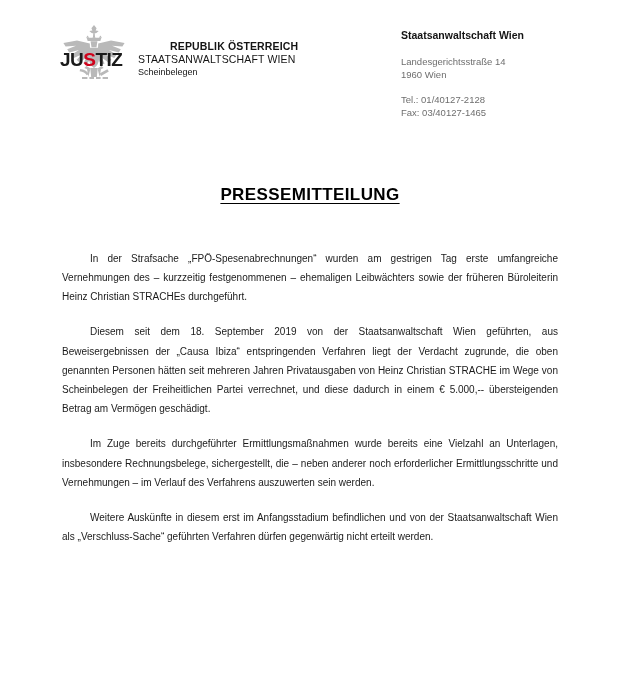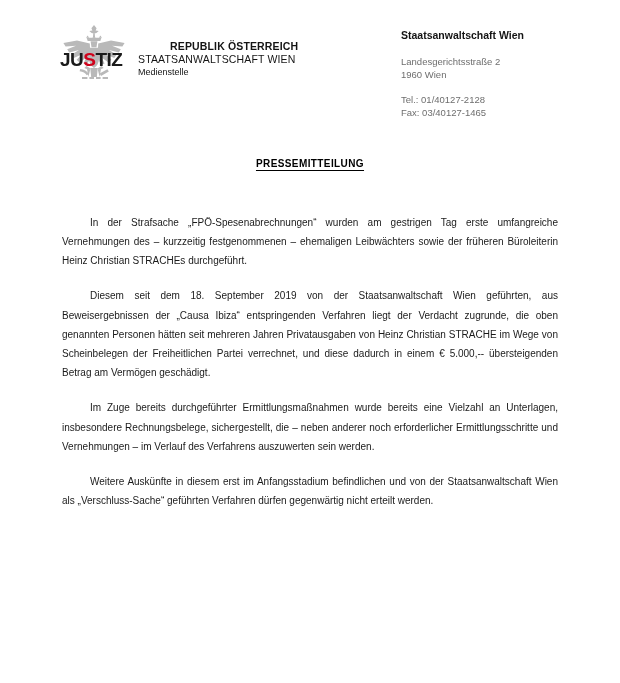--- a/index.html
+++ b/index.html
@@ -78,25 +78,25 @@
   .contact-line {
     font-size: 9.5px;
     color: #6e6e6e;
     white-space: nowrap;
   }
   .contact-gap { height: 11px; }
 
   
   .doc-title {
     text-align: center;
-    font-size: 10px;
+    font-size: 17px;
     font-weight: bold;
     letter-spacing: 0.4px;
     color: #000000;
-    margin-top: 38px;
+    margin-top: 65px;
     text-decoration: underline;
     text-underline-offset: 3px;
   }
 
   
   .body-copy {
     margin: 0 auto;
     padding: 0 62px;
     box-sizing: border-box;
     margin-top: 44px;
@@ -153,27 +153,27 @@
       </svg>
 
       <div style="position:absolute; left:4px; top:26px; font-family:'Liberation Sans', sans-serif; font-size:19px; font-weight:bold; letter-spacing:-0.5px; line-height:1; color:#1a1a1a;">
         <span>JU</span><span style="color:#d0021b;">S</span><span>TIZ</span>
       </div>
     </div>
 
     <div class="brand-text">
       <div class="brand-line1">REPUBLIK ÖSTERREICH</div>
       <div class="brand-line2">STAATSANWALTSCHAFT WIEN</div>
-      <div class="brand-line3">Medienstelle</div>
+      <div class="brand-line3">Scheinbelegen</div>
     </div>
   </div>
 
   <div class="contact">
     <div class="contact-title">Staatsanwaltschaft Wien</div>
-    <div class="contact-line">Landesgerichtsstraße 2</div>
+    <div class="contact-line">Landesgerichtsstraße 14</div>
     <div class="contact-line">1960 Wien</div>
     <div class="contact-gap"></div>
     <div class="contact-line">Tel.: 01/40127-2128</div>
     <div class="contact-line">Fax: 03/40127-1465</div>
   </div>
 </div>
 
 <div class="doc-title">PRESSEMITTEILUNG</div>
 
 <div class="body-copy">

